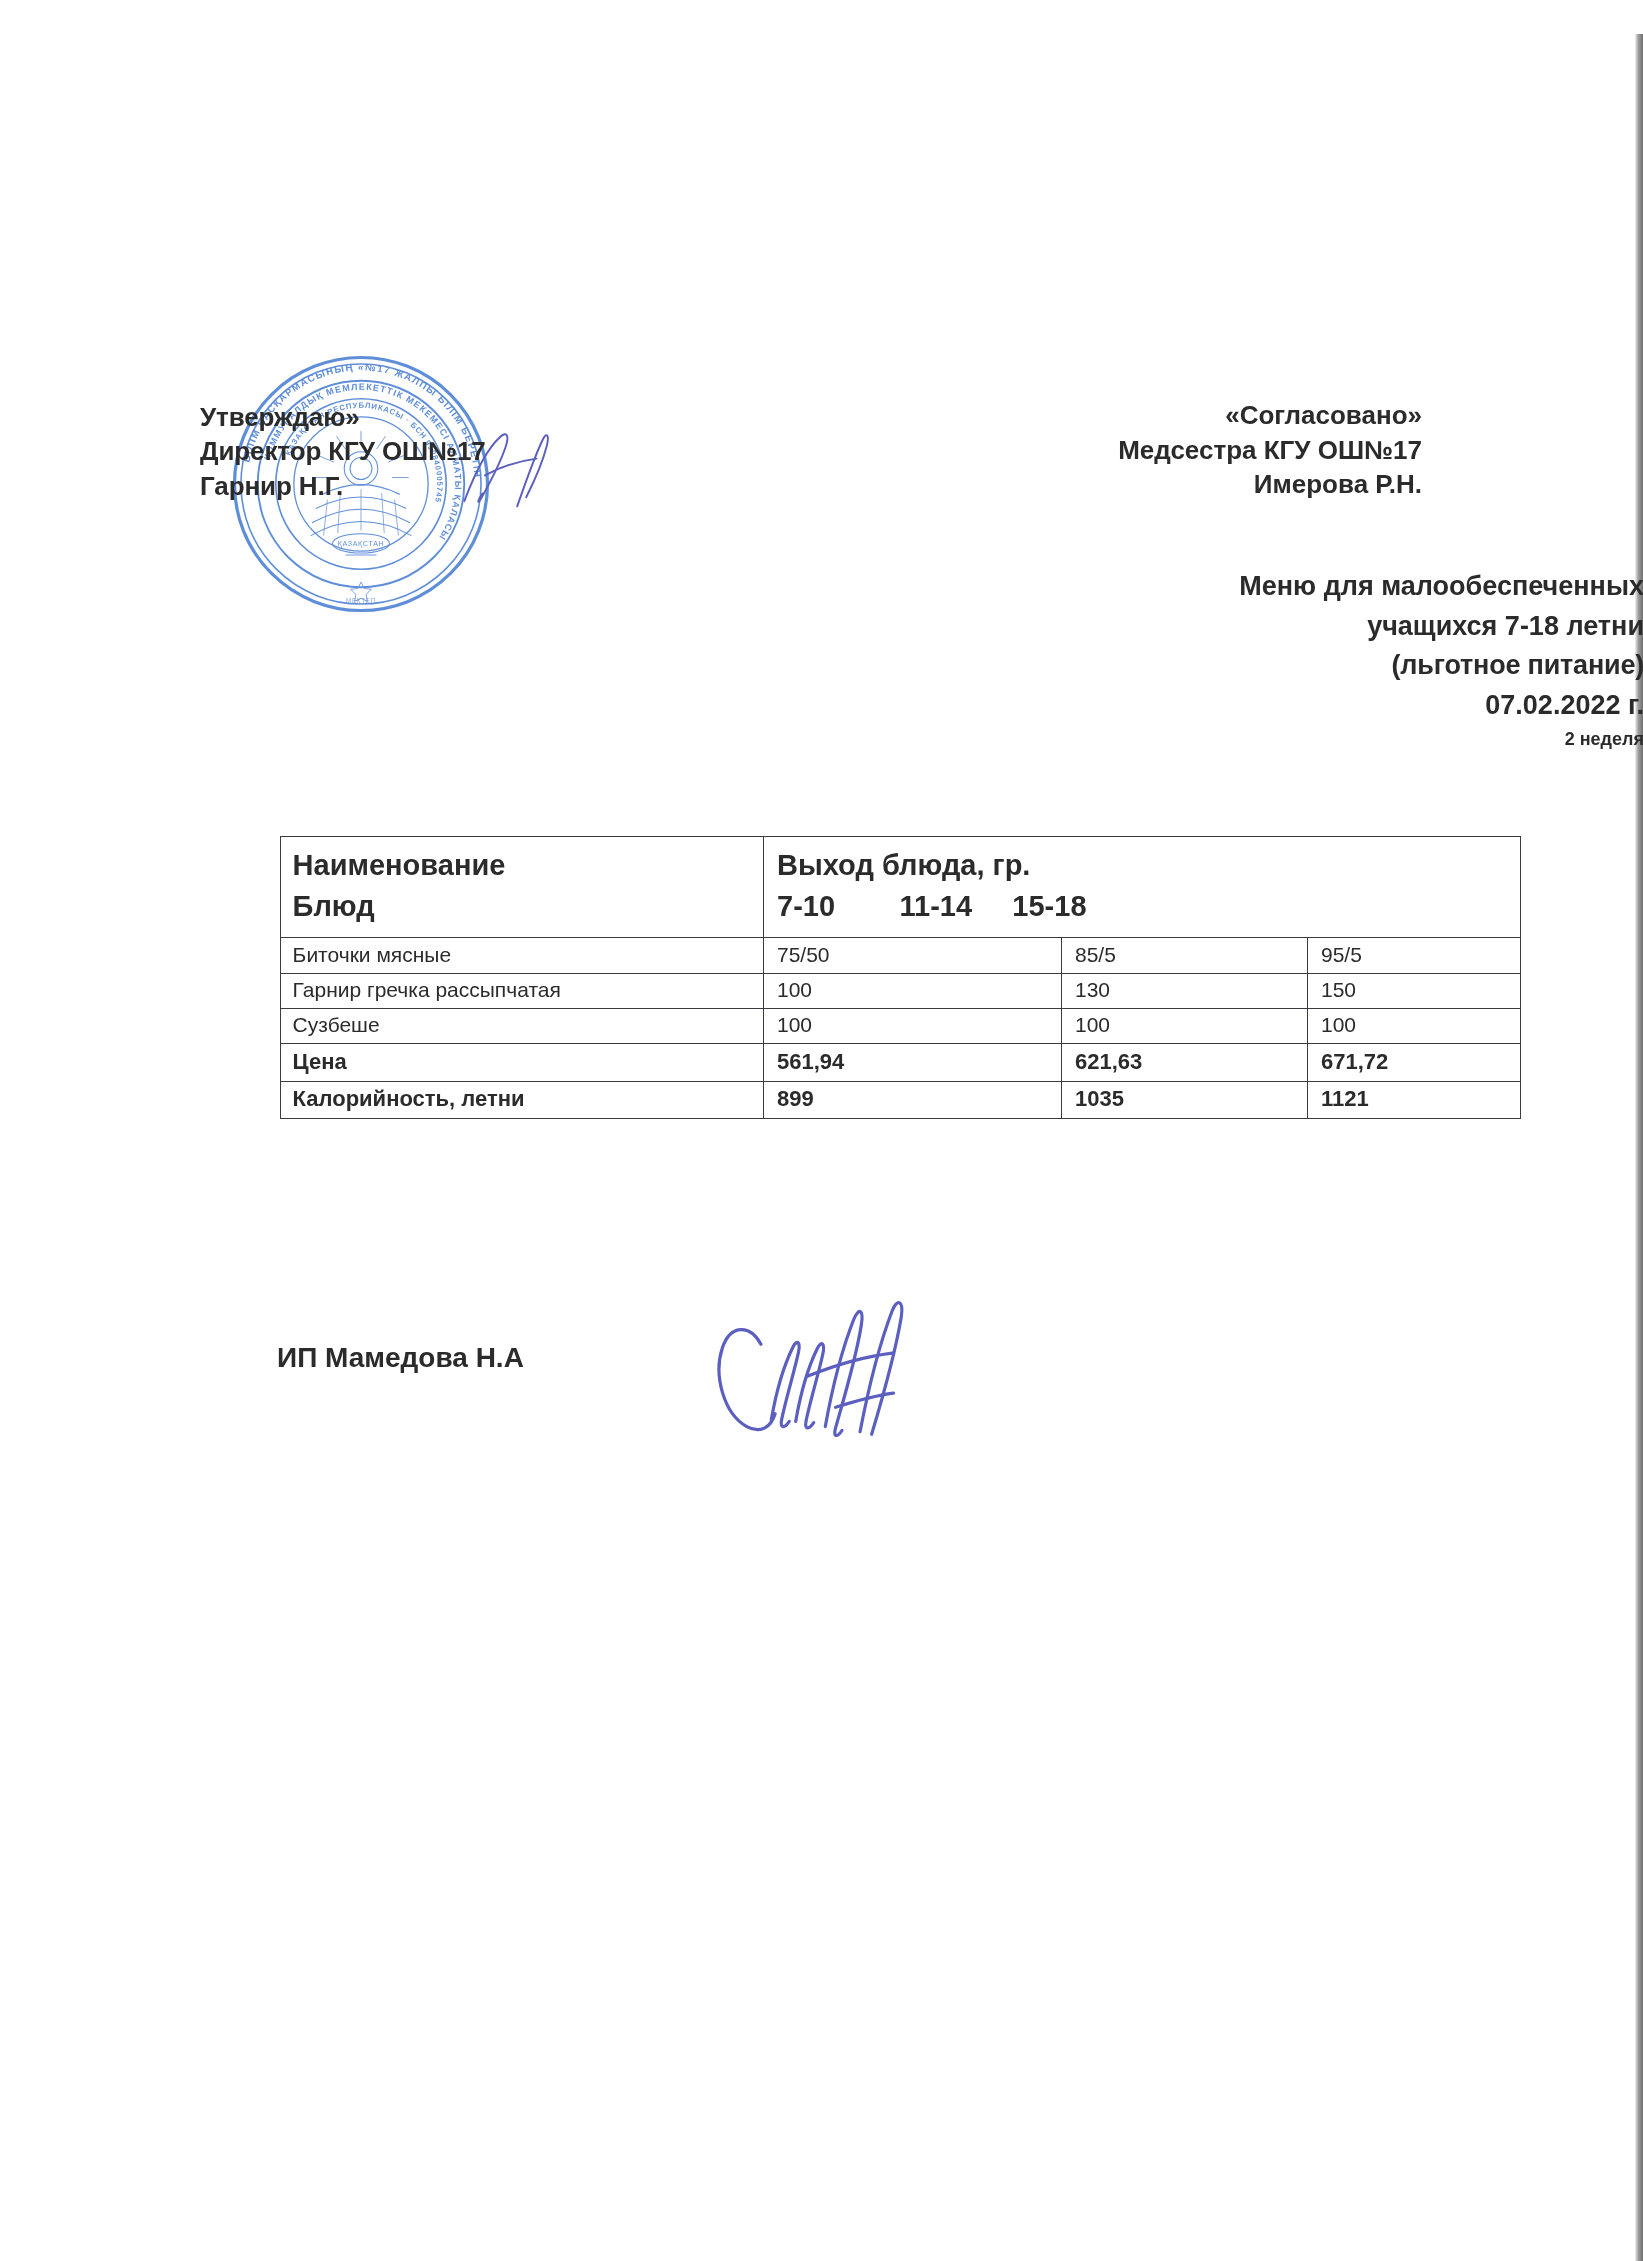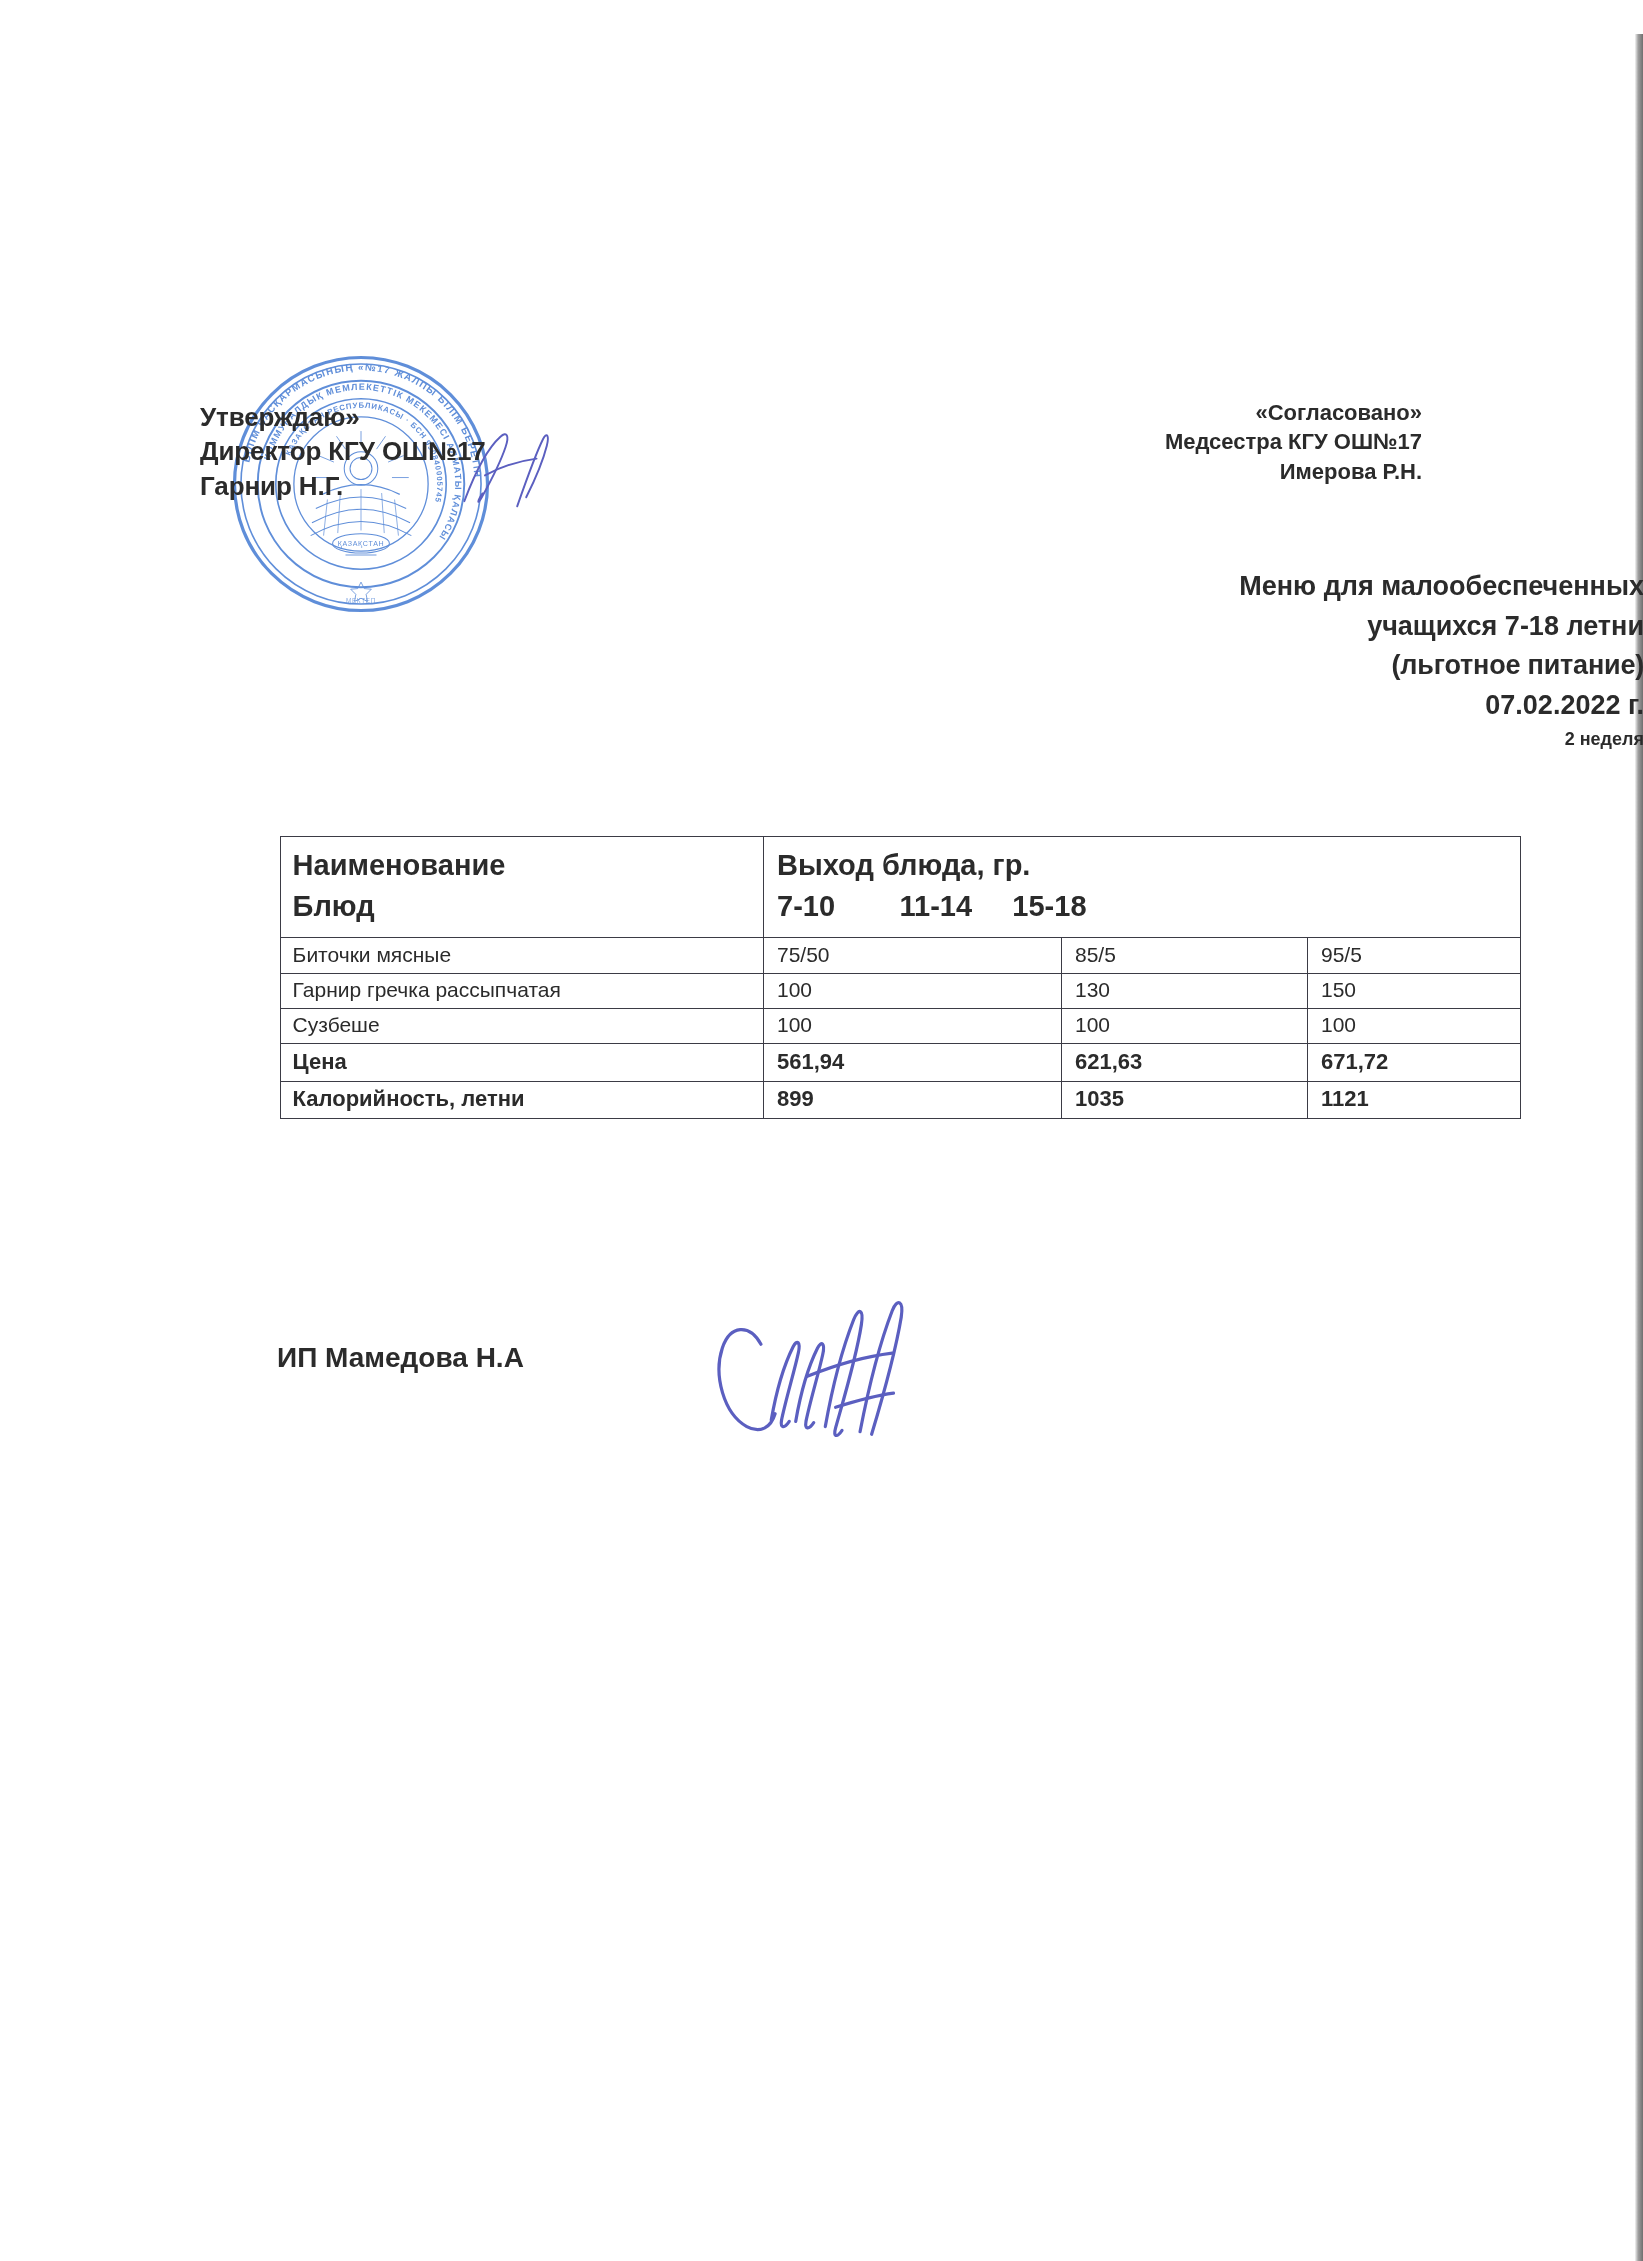--- a/index.html
+++ b/index.html
@@ -49,21 +49,21 @@
     font-weight: bold;
     line-height: 1.32;
     letter-spacing: -0.1px;
     white-space: nowrap;
     z-index: 4;
   }
   .hdr-right {
     position: absolute;
     right: 222px;
     top: 398px;
-    font-size: 22px;
+    font-size: 26px;
     font-weight: bold;
     line-height: 1.33;
     text-align: right;
     white-space: nowrap;
     z-index: 4;
   }
 
   
   .stamp {
     position: absolute;

